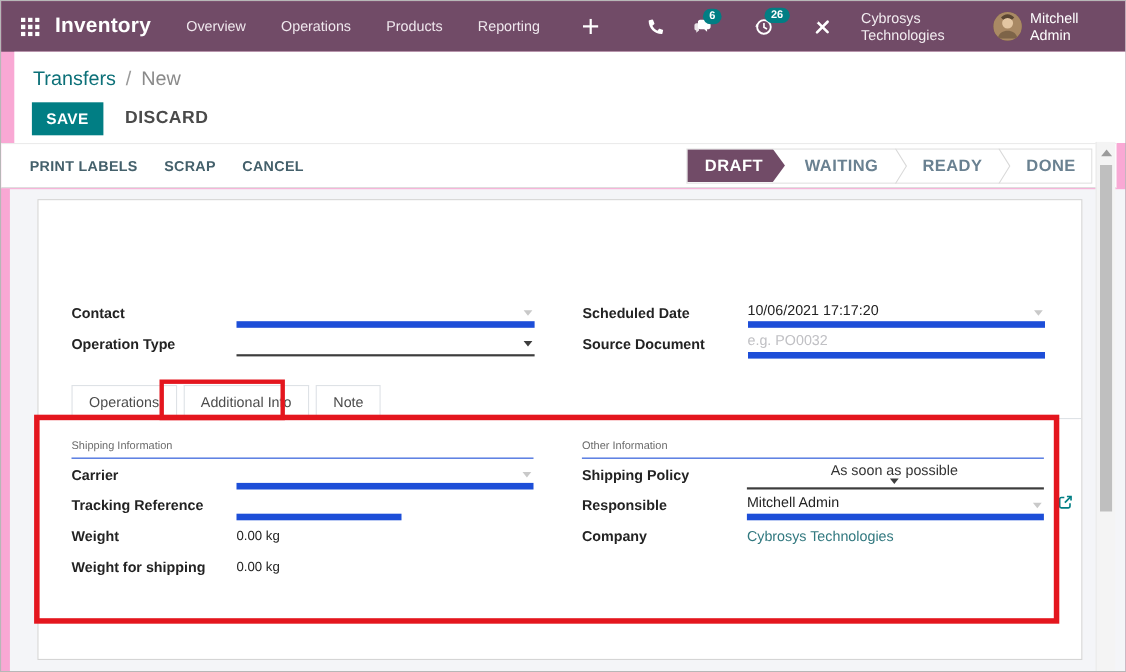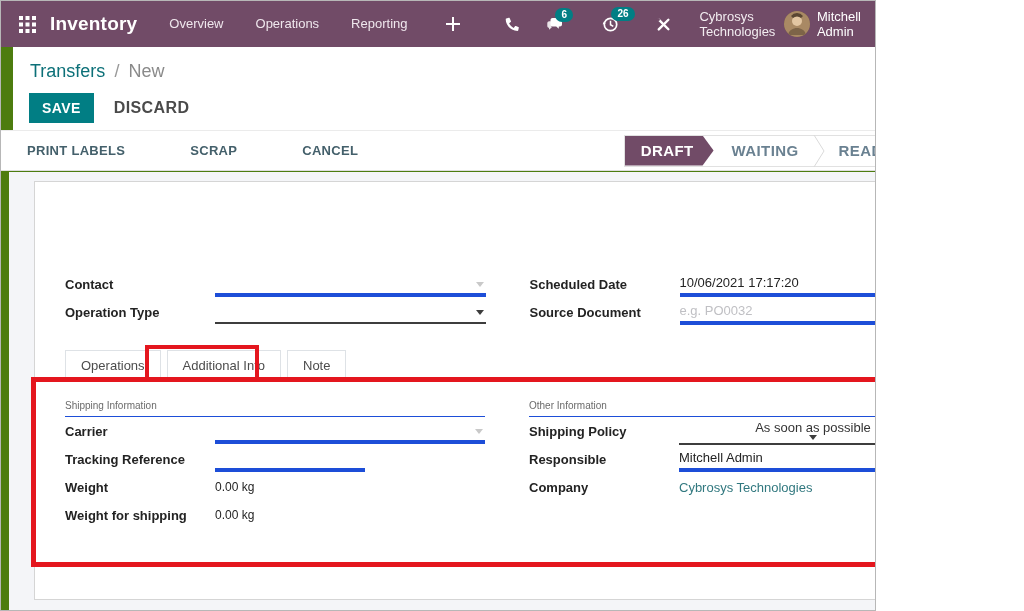--- a/index.html
+++ b/index.html
@@ -1,19 +1,19 @@
 <!DOCTYPE html>
 <html><head>
 <meta charset="utf-8">
 <style>
   * { margin:0; padding:0; box-sizing:border-box; }
   html,body { background:#fff; }
   #screen {
-    position:relative; width:876px; height:611px;
-    border:1px solid #b7b7b7; background:#4d7c0f; overflow:hidden;
+    position:relative; width:1024px; height:611px;
+    border:1px solid #b7b7b7; background:#f9a8d4; overflow:hidden;
     font-family:"Liberation Sans", sans-serif; color:#232323;
   }
 
   
   .navbar {
     position:absolute; top:0; left:0; width:100%; height:46px;
     background:#714b67; display:flex; align-items:center; color:#fff;
   }
   .apps-icon { margin-left:18px; display:flex; cursor:pointer; }
   .brand { font-size:19px; font-weight:bold; margin-left:14px; letter-spacing:.2px; cursor:pointer; }
@@ -47,21 +47,21 @@
   }
   .btn-discard {
     background:none; border:none; color:#4a4a4a; font-size:16px; font-weight:bold;
     margin-left:20px; letter-spacing:.4px; cursor:pointer; font-family:inherit;
   }
 
   
   .toolbar {
     position:absolute; top:129px; left:0; width:1014px; height:41px; background:#fff;
     border-top:1px solid #ebebeb; border-bottom:1px solid #dedede;
-    display:flex; align-items:center; padding:0 22px 0 26px;gap:41px;
+    display:flex; align-items:center; padding:0 22px 0 26px;
   }
   .tb-link { font-size:13px; font-weight:bold; color:#44606b; margin-right:24px; letter-spacing:.3px; cursor:pointer; }
   .statusbar { margin-left:auto; display:flex; align-items:stretch; height:32px; border:1px solid #e1e1e1; background:#fff; }
   .stage { display:flex; align-items:center; padding:0 14px; font-size:15px; font-weight:bold; color:#6a8191; letter-spacing:.4px; cursor:pointer; }
   .stage.active {
     background:#714b67; color:#fff; padding:0 20px 0 16px; position:relative;
     clip-path:polygon(0 0, calc(100% - 11px) 0, 100% 50%, calc(100% - 11px) 100%, 0 100%);
   }
   .stage-sep { display:flex; align-items:center; }
 
@@ -72,21 +72,21 @@
     background:#fff; border:1px solid #d5d5d5;
   }
 
   .form-grid { position:absolute; top:88px; left:30px; width:885px; display:flex; gap:44px; }
   .fcol { flex:1; }
   .frow { display:flex; align-items:center; height:28px; }
   .flabel { width:150px; flex:none; font-size:13px; font-weight:bold; color:#232323; }
   .fvalue { flex:1; position:relative; display:flex; align-items:center; height:100%; }
   .fvalue input {
     width:100%; border:none; outline:none; background:transparent;
-    border-bottom:4px solid #1d4ed8; font-family:inherit; font-size:13px;
+    border-bottom:6px solid #1d4ed8; font-family:inherit; font-size:13px;
     color:#232323; padding:3px 16px 3px 0;
   }
   .fvalue input.dark-line { border-bottom:2px solid #3d3d3d; }
   .fvalue input::placeholder { color:#c0c0c4; }
   .caret { position:absolute; right:2px; width:0; height:0; border-left:4px solid transparent; border-right:4px solid transparent; border-top:5px solid #c9c9c9; cursor:pointer; }
   .caret.dark { border-top-color:#3d3d3d; }
 
   
   .tabs { position:absolute; top:168px; left:0; width:948px; height:31px; border-bottom:1px solid #dee2e6; display:flex; padding-left:30px; }
   .tab {
@@ -137,20 +137,21 @@
           <rect x="0" y="13" width="4" height="4"></rect>
             <rect x="6.5" y="13" width="4" height="4"></rect>
             <rect x="13" y="13" width="4" height="4"></rect>
         </g>
       </svg>
     </div>
     <div class="brand">Inventory</div>
     <div class="nav-links">
       <div class="nav-link">Overview</div>
       <div class="nav-link">Operations</div>
+      <div class="nav-link">Products</div>
       <div class="nav-link">Reporting</div>
     </div>
     <div class="systray">
       <div class="tray-item">
         <svg width="14" height="14" viewBox="0 0 14 14">
             <path d="M6 0h2v6h6v2H8v6H6V8H0V6h6z" fill="#fff"></path>
           </svg>
       </div>
       <div class="tray-item" style="margin-left:18px;">
         <svg width="16" height="16" viewBox="0 0 16 16">

